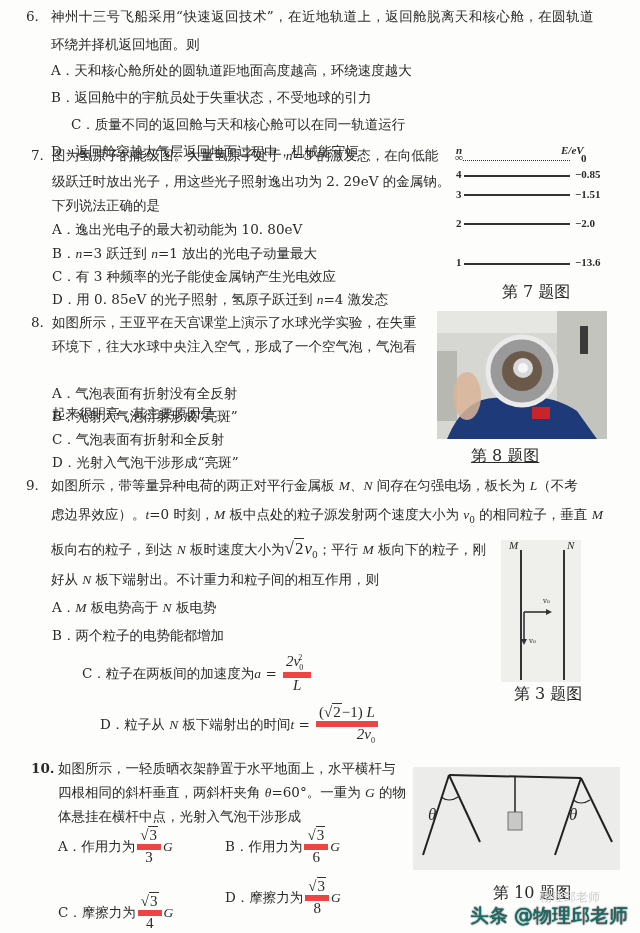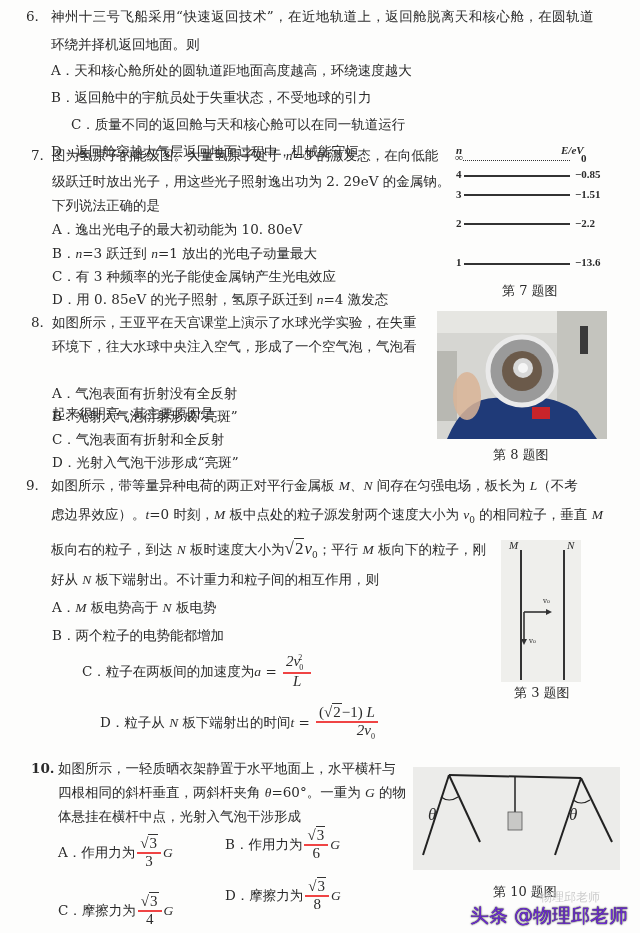--- a/index.html
+++ b/index.html
@@ -3,34 +3,34 @@
 <meta charset="utf-8">
 <style>
   * { box-sizing: border-box; margin: 0; padding: 0; }
   html, body { width: 640px; height: 933px; background: #fdfdfc; overflow: hidden; }
   body { position: relative; font-family: "DejaVu Serif", "Liberation Serif", serif; color: #2a2a2a; font-size: 13.5px; }
   .abs { position: absolute; white-space: nowrap; }
   .q10num { font-weight: bold; }
   .opt { position: absolute; white-space: nowrap; }
   i.v { font-style: italic; font-family: "Liberation Serif", serif; }
   .frac { display: inline-flex; flex-direction: column; align-items: center; vertical-align: middle; font-family: "Liberation Serif", serif; line-height: 1.05; margin: 0 2px; }
-  .frac .num { border-bottom: 2px solid #ef4444; padding: 0 3px; }
+  .frac .num { border-bottom: 6px solid #ef4444; padding: 0 3px; }
   .frac .den { padding: 0 3px; }
   .sqrt { font-family: "Liberation Serif", serif; }
   .sqrt .rad { border-top: 1px solid #333; padding: 0 1px; }
-  .fig-caption { position: absolute; font-size: 13px; white-space: nowrap; }
+  .fig-caption { position: absolute; font-size: 16px; white-space: nowrap; }
   
   .lvl-line { position: absolute; height: 1.5px; background: #333; }
   .lvl-dash { position: absolute; border-top: 1.5px dotted #333; }
   .lvl-n { position: absolute; font-size: 11px; font-weight: bold; font-family: "Liberation Serif", serif; }
   .lvl-e { position: absolute; font-size: 11px; font-weight: bold; font-family: "Liberation Serif", serif; }
   
   .photo { position: absolute; left: 437px; top: 311px; width: 170px; height: 128px; overflow: hidden;
     background: linear-gradient(180deg,#dcdcd8 0%,#c9c9c4 40%,#8c8c88 70%,#2b3f6e 100%); }
-  .watermark { position: absolute; right: 12px; top: 903px; font-family: "DejaVu Sans", sans-serif; font-size: 19px; color: #6d28d9; text-shadow: 0 0 2px #333, 0 0 1px #000; white-space: nowrap; }
+  .watermark { position: absolute; right: 12px; top: 903px; font-family: "DejaVu Sans", sans-serif; font-size: 19px; color: #0f766e; text-shadow: 0 0 2px #333, 0 0 1px #000; white-space: nowrap; }
   .faint-wm { position: absolute; left: 540px; top: 889px; font-family: "DejaVu Sans", sans-serif; font-size: 12px; color: #ccc; white-space: nowrap; }
 </style>
 </head>
 <body>
 
 <div>
   <span class="abs" style="left:26px;top:8px;">6.</span>
   <span class="abs" style="left:51px;top:8px;letter-spacing:0.4px;">神州十三号飞船采用“快速返回技术”，在近地轨道上，返回舱脱离天和核心舱，在圆轨道</span>
   <span class="abs" style="left:51px;top:36px;">环绕并择机返回地面。则</span>
   <div class="opt" style="left:51px;top:62px;"><span>A．</span><span>天和核心舱所处的圆轨道距地面高度越高，环绕速度越大</span></div>
@@ -56,21 +56,21 @@
     <div class="lvl-dash" style="left:463px;top:160px;width:107px;"></div>
     <span class="lvl-e" style="left:581px;top:152px;">0</span>
     <span class="lvl-n" style="left:456px;top:168px;">4</span>
     <div class="lvl-line" style="left:464px;top:175px;width:106px;"></div>
     <span class="lvl-e" style="left:575px;top:168px;">−0.85</span>
     <span class="lvl-n" style="left:456px;top:188px;">3</span>
     <div class="lvl-line" style="left:464px;top:194px;width:106px;"></div>
     <span class="lvl-e" style="left:575px;top:188px;">−1.51</span>
     <span class="lvl-n" style="left:456px;top:217px;">2</span>
     <div class="lvl-line" style="left:464px;top:223px;width:106px;"></div>
-    <span class="lvl-e" style="left:575px;top:217px;">−2.2</span>
+    <span class="lvl-e" style="left:575px;top:217px;">−2.0</span>
     <span class="lvl-n" style="left:456px;top:256px;">1</span>
     <div class="lvl-line" style="left:464px;top:263px;width:106px;"></div>
     <span class="lvl-e" style="left:575px;top:256px;">−13.6</span>
     <span class="fig-caption" style="left:502px;top:282px;">第 7 题图</span>
   </div>
 </div>
 
 <div>
   <span class="abs" style="left:31px;top:314px;">8.</span>
   <span class="abs" style="left:52px;top:314px;">如图所示，王亚平在天宫课堂上演示了水球光学实验，在失重</span>
@@ -91,21 +91,21 @@
       <path d="M10 128 Q30 80 70 88 Q110 80 140 100 L160 128 Z" fill="#1f3a78"></path>
       <rect x="95" y="96" width="18" height="12" fill="#c8242a"></rect>
       <ellipse cx="30" cy="85" rx="14" ry="24" fill="#d9b497" opacity="0.85"></ellipse>
       <circle cx="85" cy="60" r="34" fill="#9a9a9a"></circle>
       <circle cx="85" cy="60" r="34" fill="none" stroke="#eaeaea" stroke-width="5"></circle>
       <circle cx="85" cy="60" r="20" fill="#6b5a4a"></circle>
       <circle cx="86" cy="57" r="10" fill="#d8d8d8"></circle>
       <circle cx="86" cy="57" r="5" fill="#f6f6f6"></circle>
     </svg>
   </div>
-  <span class="fig-caption" style="left:493px;top:446px;">第 8 题图</span>
+  <span class="fig-caption" style="left:471px;top:446px;text-decoration:underline;">第 8 题图</span>
 </div>
 
 <div>
   <span class="abs" style="left:26px;top:477px;">9.</span>
   <div class="abs" style="left:51px;top:477px;"><span>如图所示，带等量异种电荷的两正对平行金属板 </span><i class="v">M、N</i><span> 间存在匀强电场，板长为 </span><i class="v">L</i><span>（不考</span></div>
   <div class="abs" style="left:51px;top:506px;"><span>虑边界效应）。</span><i class="v">t</i><span>=0 时刻，</span><i class="v">M</i><span> 板中点处的粒子源发射两个速度大小为 </span><i class="v">v</i><sub style="font-size:9px;">0</sub><span> 的相同粒子，垂直 </span><i class="v">M</i></div>
   <div class="abs" style="left:51px;top:539px;"><span>板向右的粒子，到达 </span><i class="v">N</i><span> 板时速度大小为</span><span class="sqrt" style="font-size:17px;">√<span class="rad">2</span></span><i class="v" style="font-size:17px;">v</i><sub style="font-size:9px;">0</sub><span>；平行 </span><i class="v">M</i><span> 板向下的粒子，刚</span></div>
   <div class="abs" style="left:51px;top:571px;"><span>好从 </span><i class="v">N</i><span> 板下端射出。不计重力和粒子间的相互作用，则</span></div>
 
   <div class="opt" style="left:52px;top:599px;"><span>A．</span><i class="v">M</i><span> 板电势高于 </span><i class="v">N</i><span> 板电势</span></div>
@@ -141,21 +141,21 @@
   </div>
   <span class="fig-caption" style="left:514px;top:684px;">第 3 题图</span>
 </div>
 
 <div>
   <span class="abs q10num" style="left:31px;top:760px;">10.</span>
   <span class="abs" style="left:58px;top:760px;">如图所示，一轻质晒衣架静置于水平地面上，水平横杆与</span>
   <div class="abs" style="left:58px;top:784px;"><span>四根相同的斜杆垂直，两斜杆夹角 </span><i class="v">θ</i><span>=60°。一重为 </span><i class="v">G</i><span> 的物</span></div>
   <span class="abs" style="left:58px;top:808px;">体悬挂在横杆中点，光射入气泡干涉形成</span>
 
-  <div class="opt" style="left:58px;top:828px;margin-top:8px;"><span style="display:inline-block;vertical-align:middle;">A．</span><span style="vertical-align:middle;">作用力为</span><span class="frac" style="font-size:15px;">
+  <div class="opt" style="left:58px;top:828px;"><span style="display:inline-block;vertical-align:middle;">A．</span><span style="vertical-align:middle;">作用力为</span><span class="frac" style="font-size:15px;">
         <span class="num"><span class="sqrt">√<span class="rad">3</span></span></span>
         <span class="den">3</span>
       </span><i class="v" style="vertical-align:middle;">G</i></div>
   <div class="opt" style="left:225px;top:828px;"><span style="vertical-align:middle;">B．</span><span style="vertical-align:middle;">作用力为</span><span class="frac" style="font-size:15px;">
         <span class="num"><span class="sqrt">√<span class="rad">3</span></span></span>
         <span class="den">6</span>
       </span><i class="v" style="vertical-align:middle;">G</i></div>
   <div class="opt" style="left:58px;top:879px;margin-top:15px;"><span style="vertical-align:middle;">C．</span><span style="vertical-align:middle;">摩擦力为</span><span class="frac" style="font-size:15px;">
         <span class="num"><span class="sqrt">√<span class="rad">3</span></span></span>
         <span class="den">4</span>

